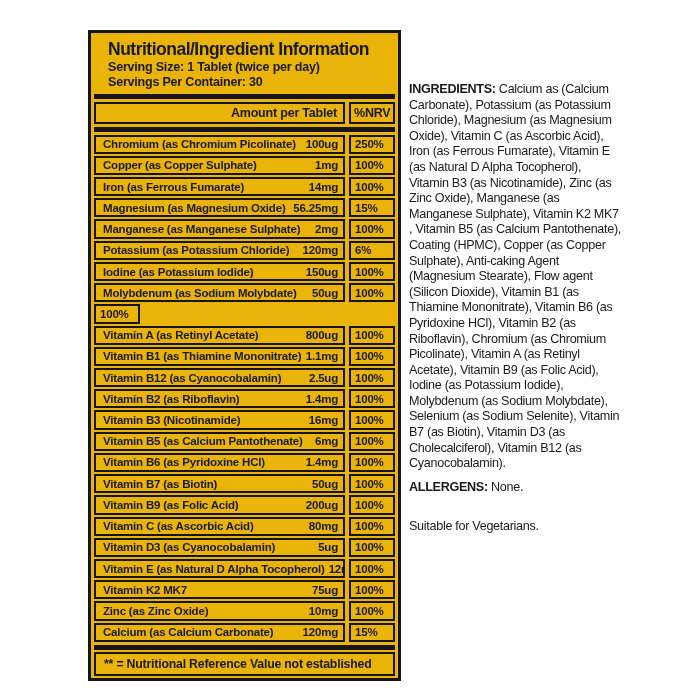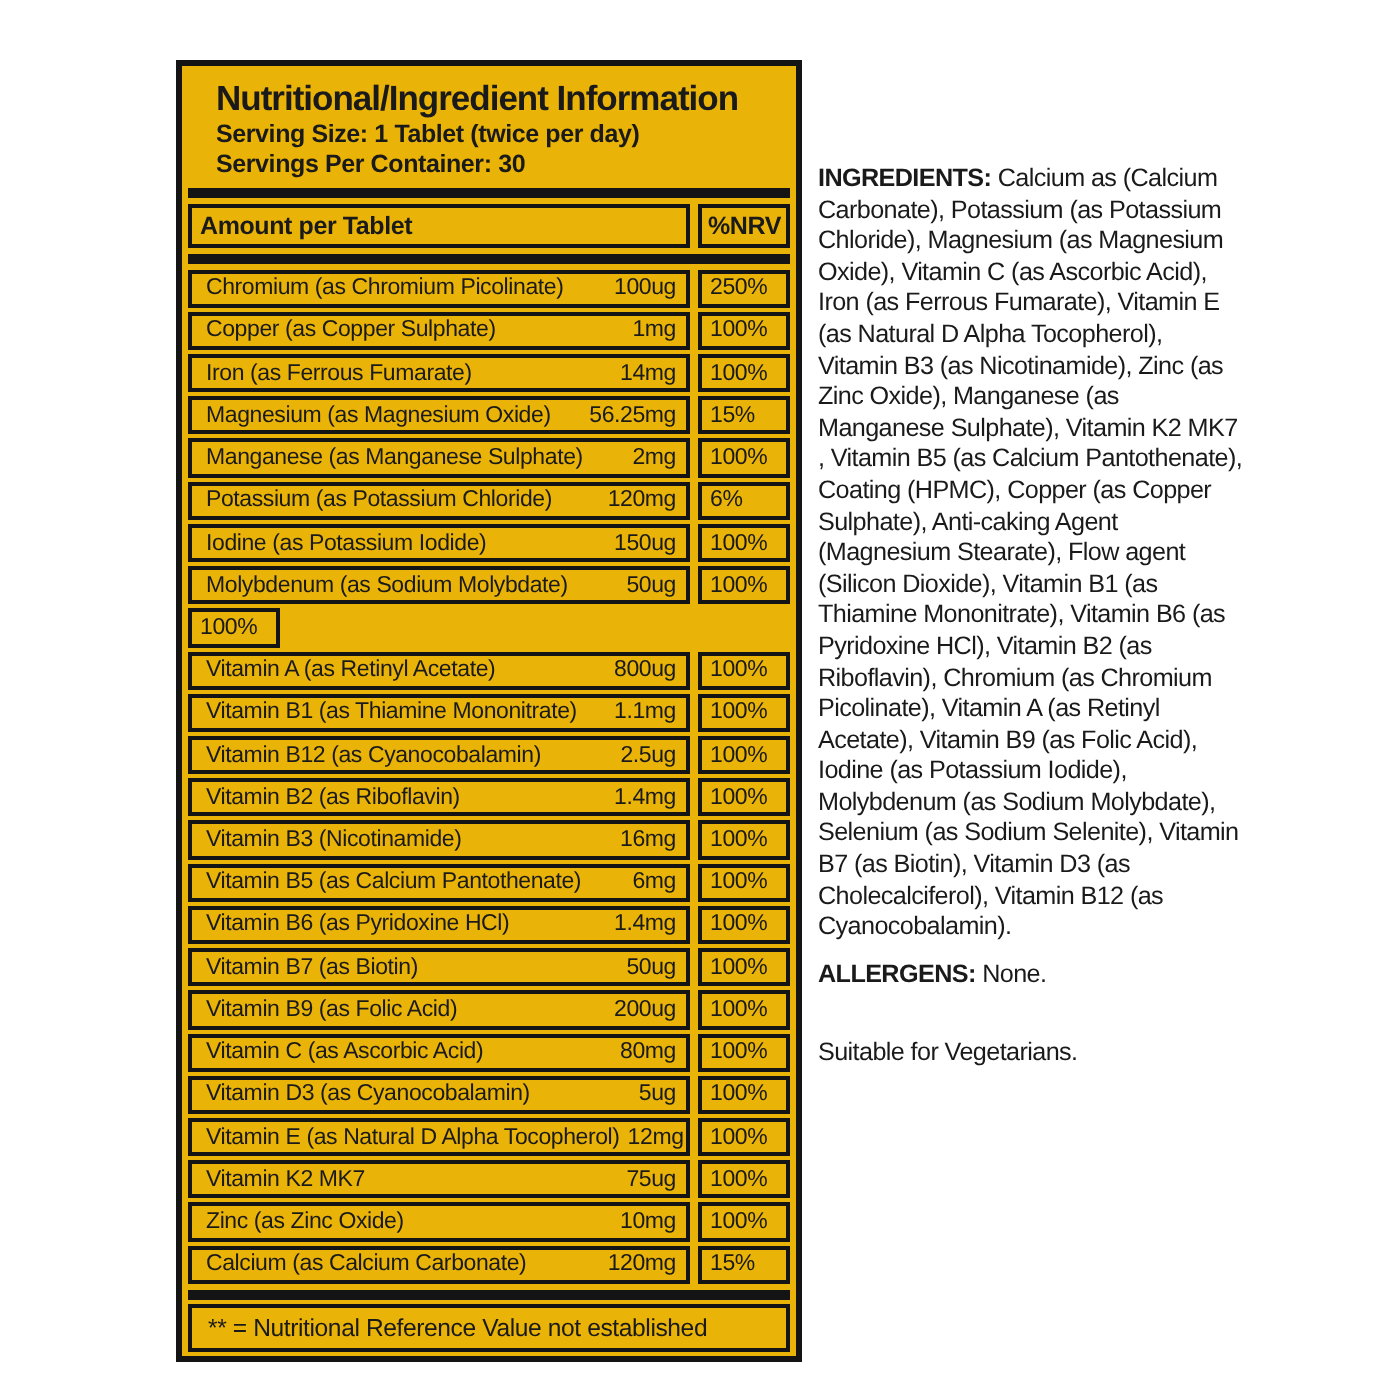--- a/index.html
+++ b/index.html
@@ -37,20 +37,21 @@
     font-weight: 700;
     line-height: 14.8px;
     white-space: nowrap;
   }
   .black-bar { height: 5px; background: #141414; margin: 1px 0; flex: none; }
 
   .cols-header { display: flex; gap: 4px; margin: 2px 0; flex: none; }
   .cols-header .col-main {
     flex: 1;
     border: 2px solid #141414;
+    text-align: right;
     font-weight: bold;
     font-size: 12.5px;
     padding: 2px 6px 2px 4px;
     white-space: nowrap;
   }
   .cols-header .col-nrv {
     width: 46px;
     border: 2px solid #141414;
     font-weight: bold;
     font-size: 12.5px;
@@ -58,20 +59,21 @@
     white-space: nowrap;
   }
 
   .rows {
     flex: 1;
     display: flex;
     flex-direction: column;
     gap: 2px;
     margin: 2px 0;
     min-height: 0;
+    font-weight: bold;
   }
   .row { display: flex; gap: 4px; flex: 1; min-height: 0; }
   .cell-main {
     flex: 1;
     border: 2px solid #141414;
     display: flex;
     justify-content: space-between;
     align-items: center;
     padding: 0 5px 0 7px;
     font-size: 11.5px;
@@ -88,20 +90,21 @@
     font-size: 11.5px;
     white-space: nowrap;
   }
   .footnote-row {
     flex: none;
     border: 2px solid #141414;
     margin-top: 1px;
     padding: 3px 6px 3px 8px;
     font-size: 12.3px;
     white-space: nowrap;
+    font-weight: bold;
   }
 
   
   .info-column {
     position: absolute;
     left: 409px; top: 82px;
     width: 213px;
     font-size: 12.6px;
     line-height: 15.6px;
     letter-spacing: -0.3px;

